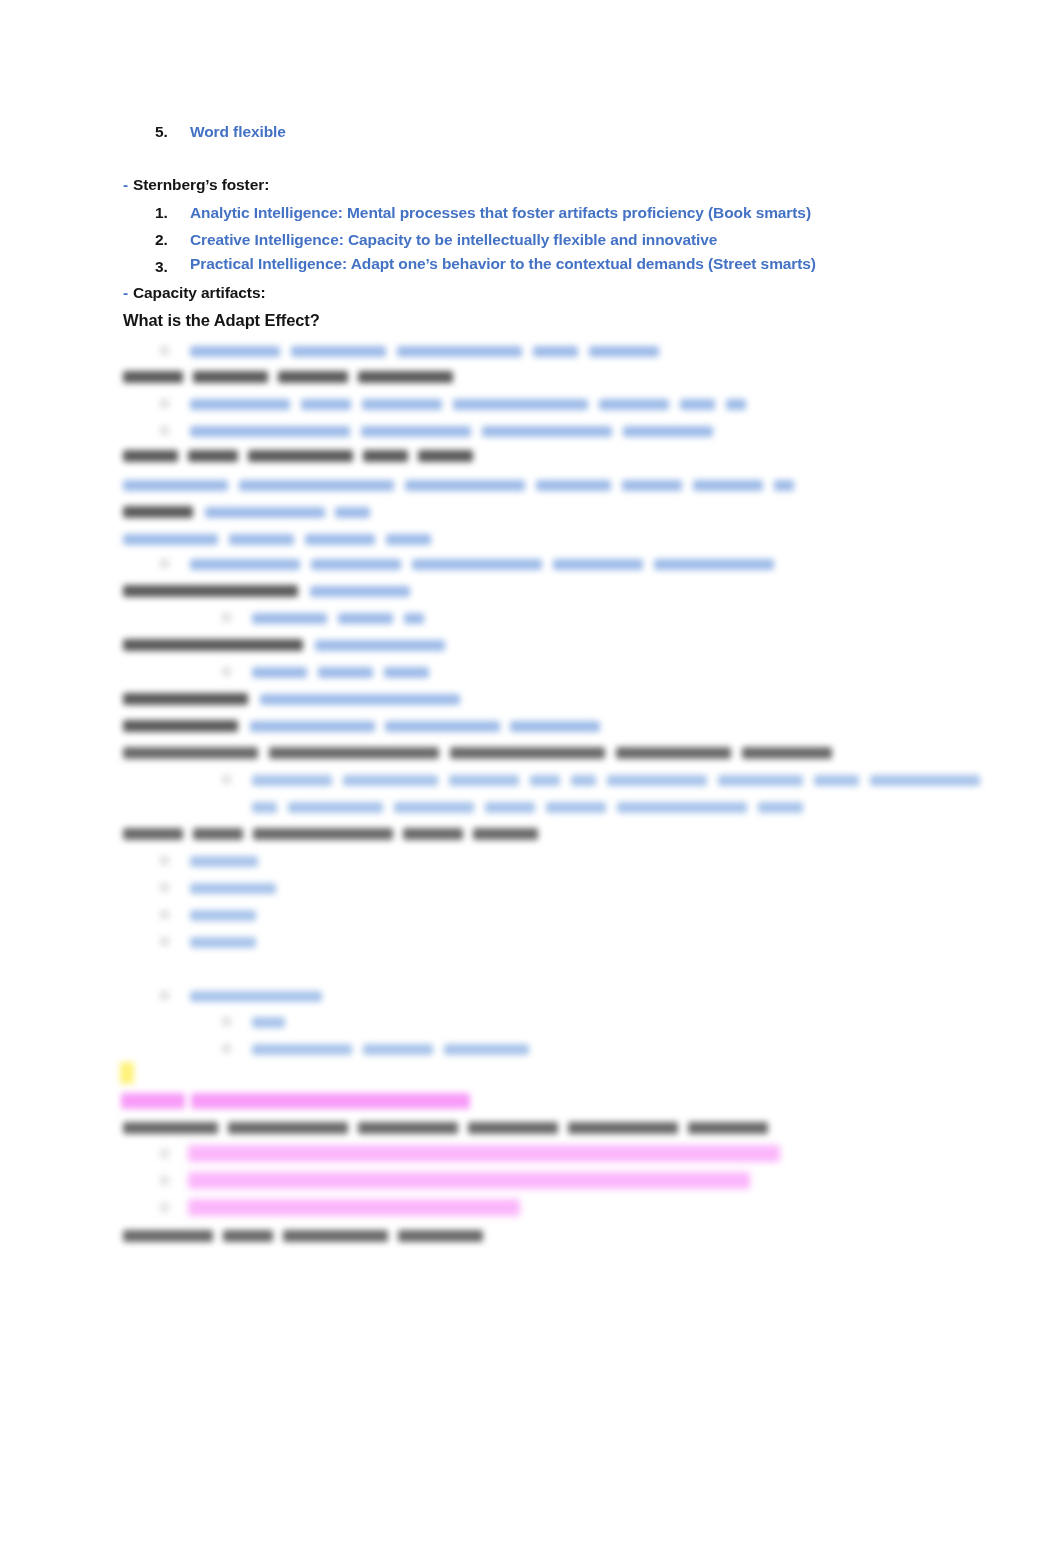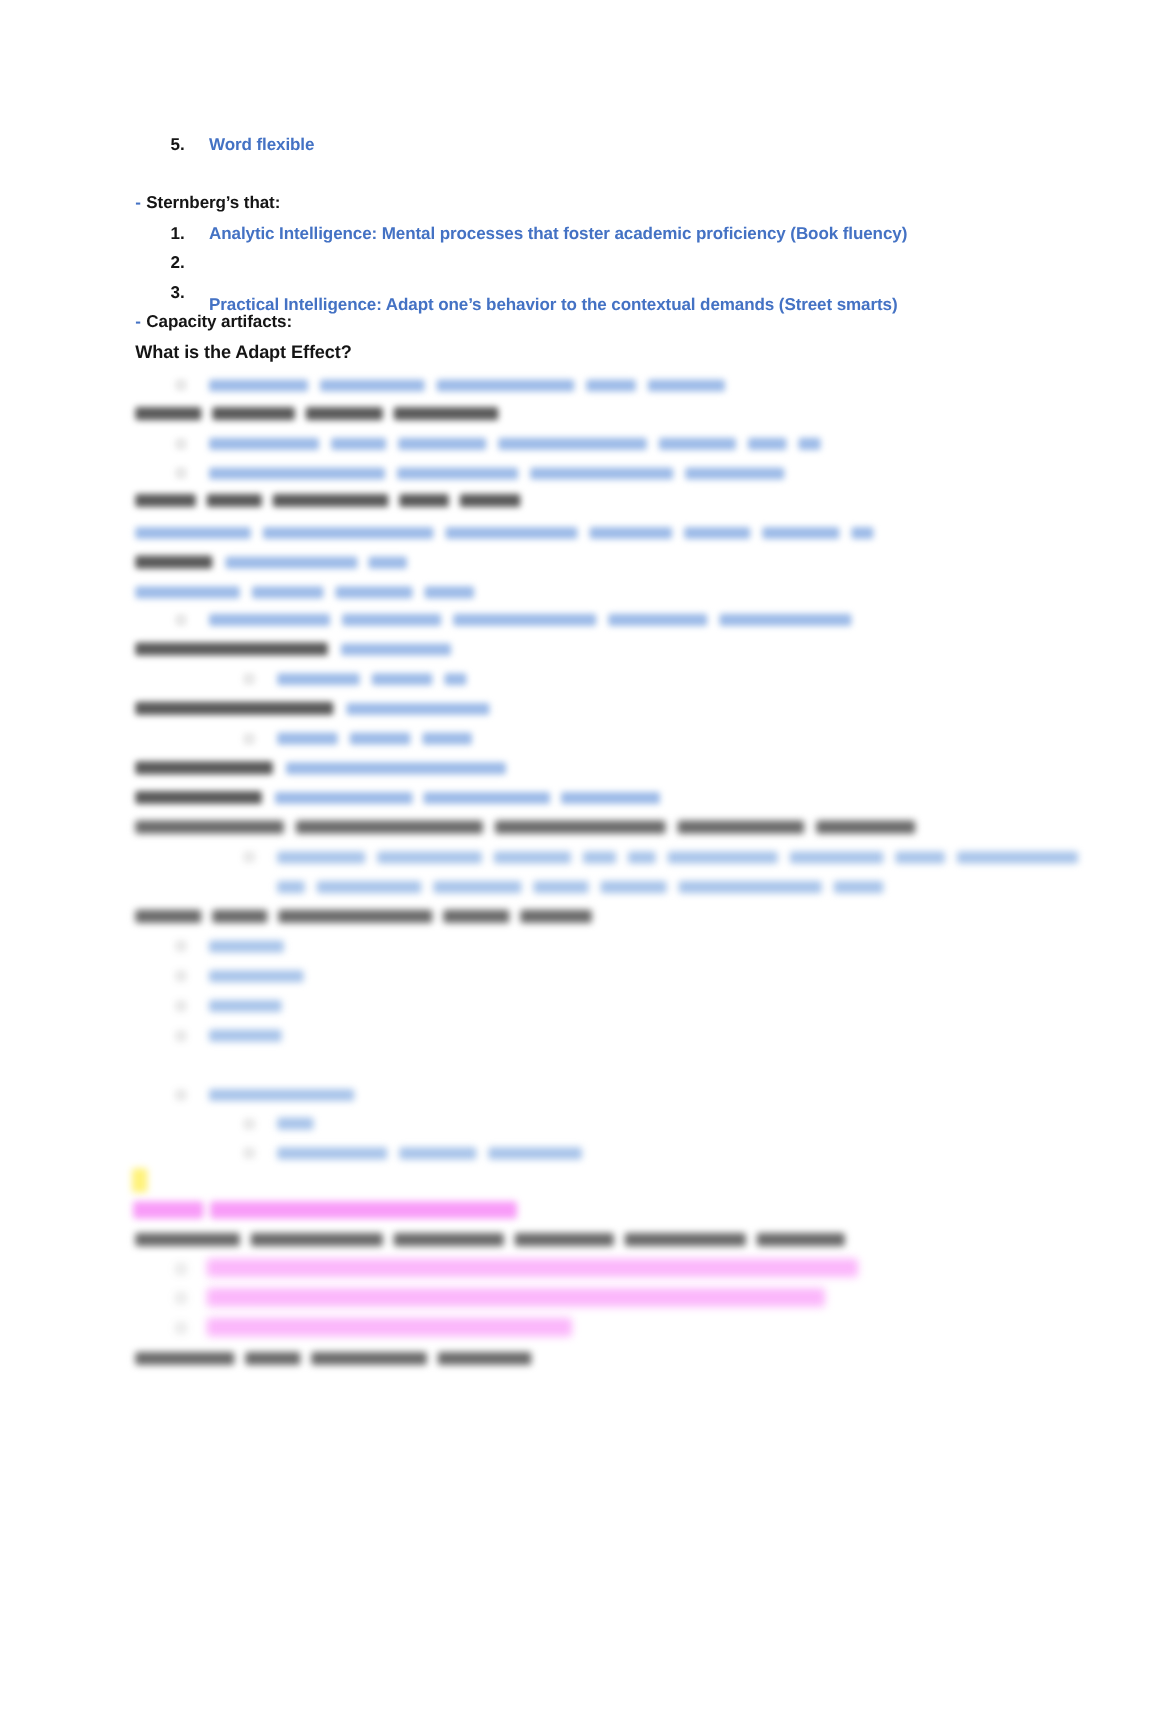--- a/index.html
+++ b/index.html
@@ -69,29 +69,30 @@
 </style>
 </head>
 <body>
 
 <div class="page">
 
   <div class="marker" style="left:155px; top:122px;">5.</div>
   <div class="line blue" style="left:190px; top:122px;">Word flexible</div>
 
   <div class="marker bluedash" style="left:123px; top:175px;">-</div>
-  <div class="line black" style="left:133px; top:175px;">Sternberg’s that:</div>
+  <div class="line black" style="left:133px; top:175px;">Sternberg’s foster:</div>
 
   <div class="marker" style="left:155px; top:203px;">1.</div>
-  <div class="line blue" style="left:190px; top:203px;">Analytic Intelligence: Mental processes that foster academic proficiency (Book fluency)</div>
+  <div class="line blue" style="left:190px; top:203px;">Analytic Intelligence: Mental processes that foster artifacts proficiency (Book smarts)</div>
 
   <div class="marker" style="left:155px; top:230px;">2.</div>
+  <div class="line blue" style="left:190px; top:230px;">Creative Intelligence: Capacity to be intellectually flexible and innovative</div>
 
   <div class="marker" style="left:155px; top:257px;">3.</div>
-  <div class="line blue" style="left:190px; top:268px;">Practical Intelligence: Adapt one’s behavior to the contextual demands (Street smarts)</div>
+  <div class="line blue" style="left:190px; top:254px;">Practical Intelligence: Adapt one’s behavior to the contextual demands (Street smarts)</div>
 
   <div class="marker bluedash" style="left:123px; top:283px;">-</div>
   <div class="line black" style="left:133px; top:283px;">Capacity artifacts:</div>
 
   <div class="line black" style="left:123px; top:310px; font-size:16.5px;">What is the Adapt Effect?</div>
 
   <div class="bulletglyph bl2" style="left:161px; top:340px;">□</div>
   <div class="bl2" style="position:absolute; left:190px; top:343px;">
     <span style="display:inline-block;width:90px;height:11px;background:#9dbbe8;border-radius:2px;margin-right:11px;"></span><span style="display:inline-block;width:95px;height:11px;background:#9dbbe8;border-radius:2px;margin-right:11px;"></span><span style="display:inline-block;width:125px;height:11px;background:#9dbbe8;border-radius:2px;margin-right:11px;"></span><span style="display:inline-block;width:45px;height:11px;background:#9dbbe8;border-radius:2px;margin-right:11px;"></span><span style="display:inline-block;width:70px;height:11px;background:#9dbbe8;border-radius:2px;"></span>
   </div>

